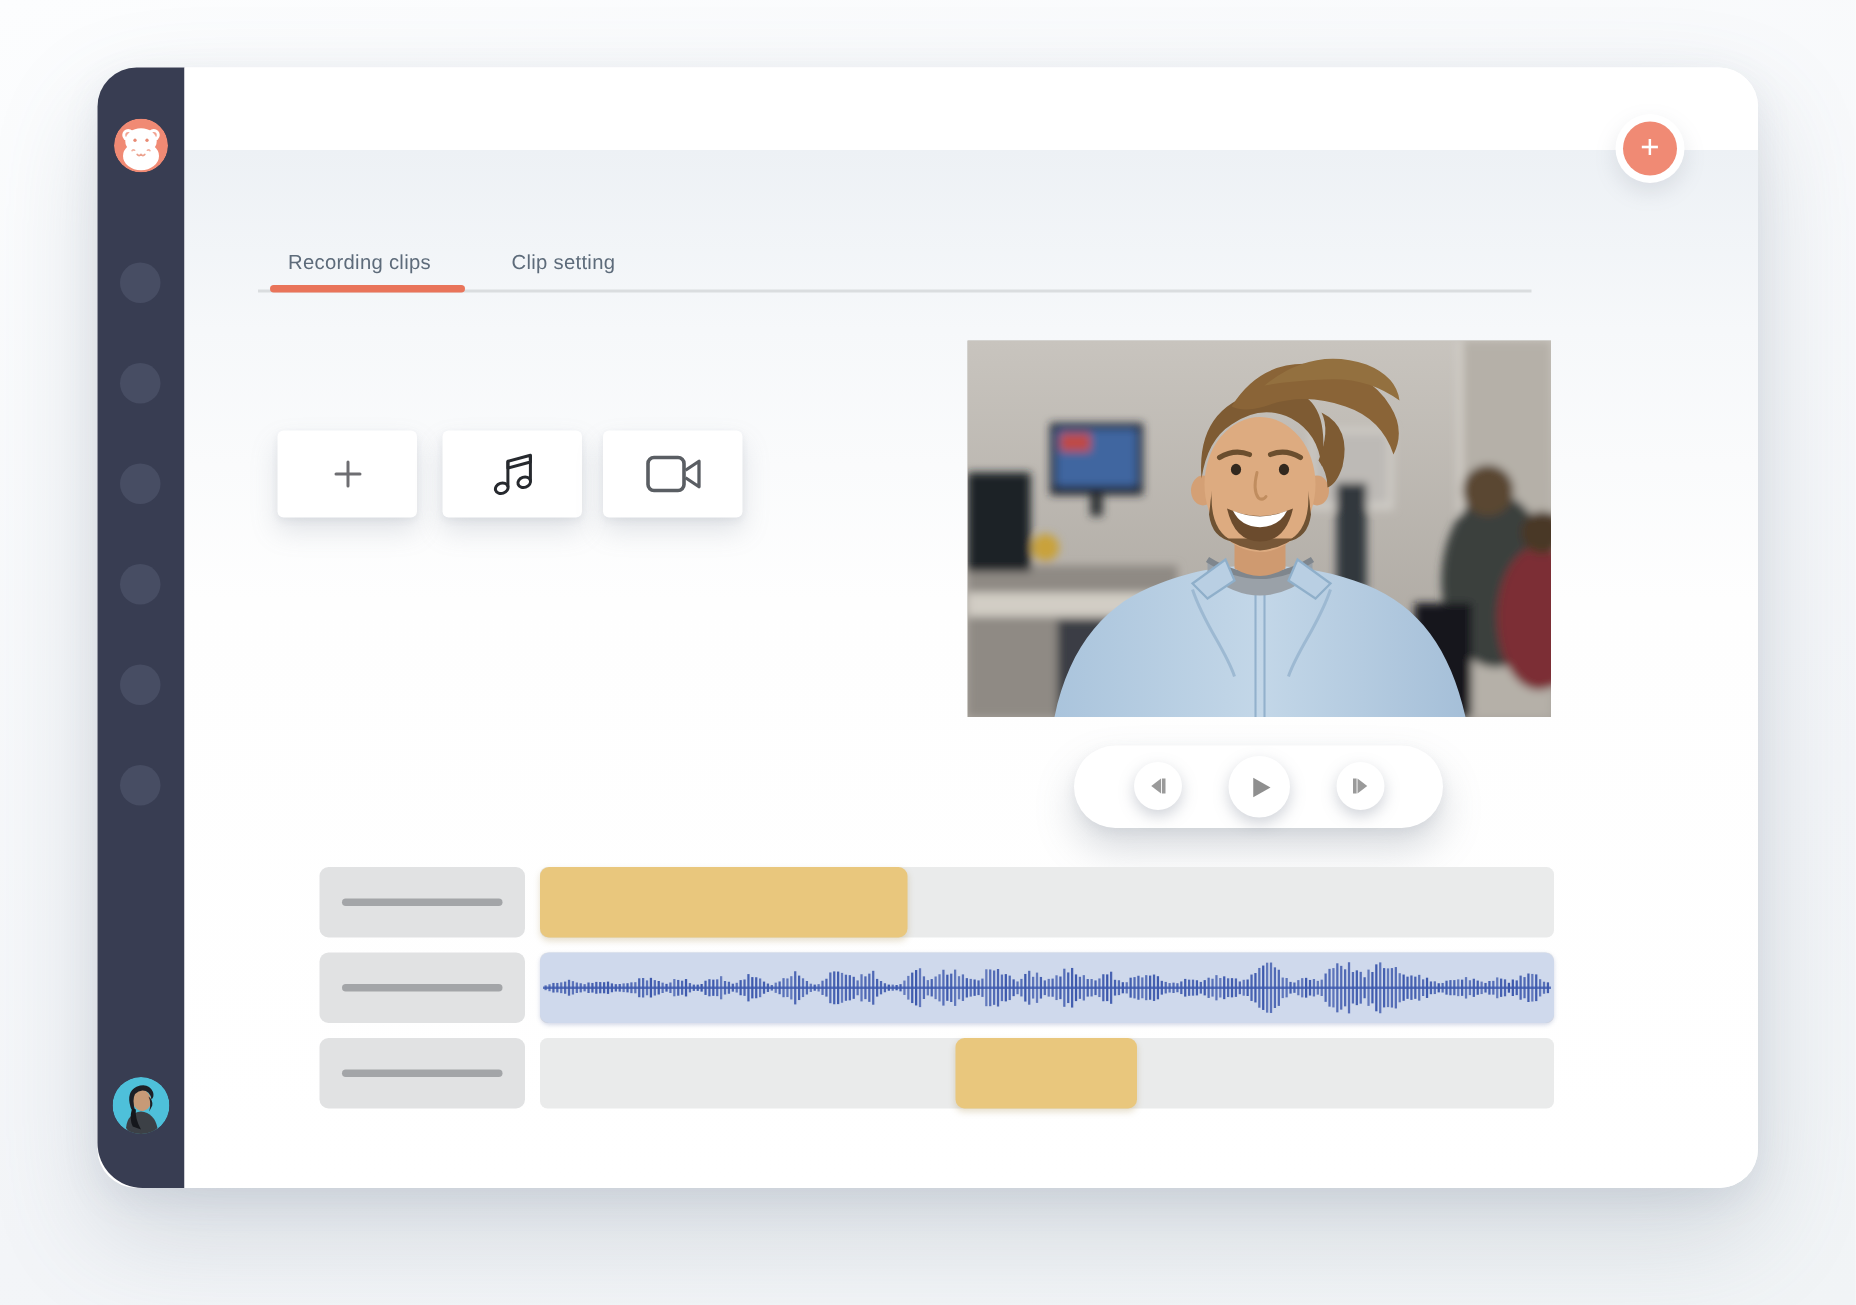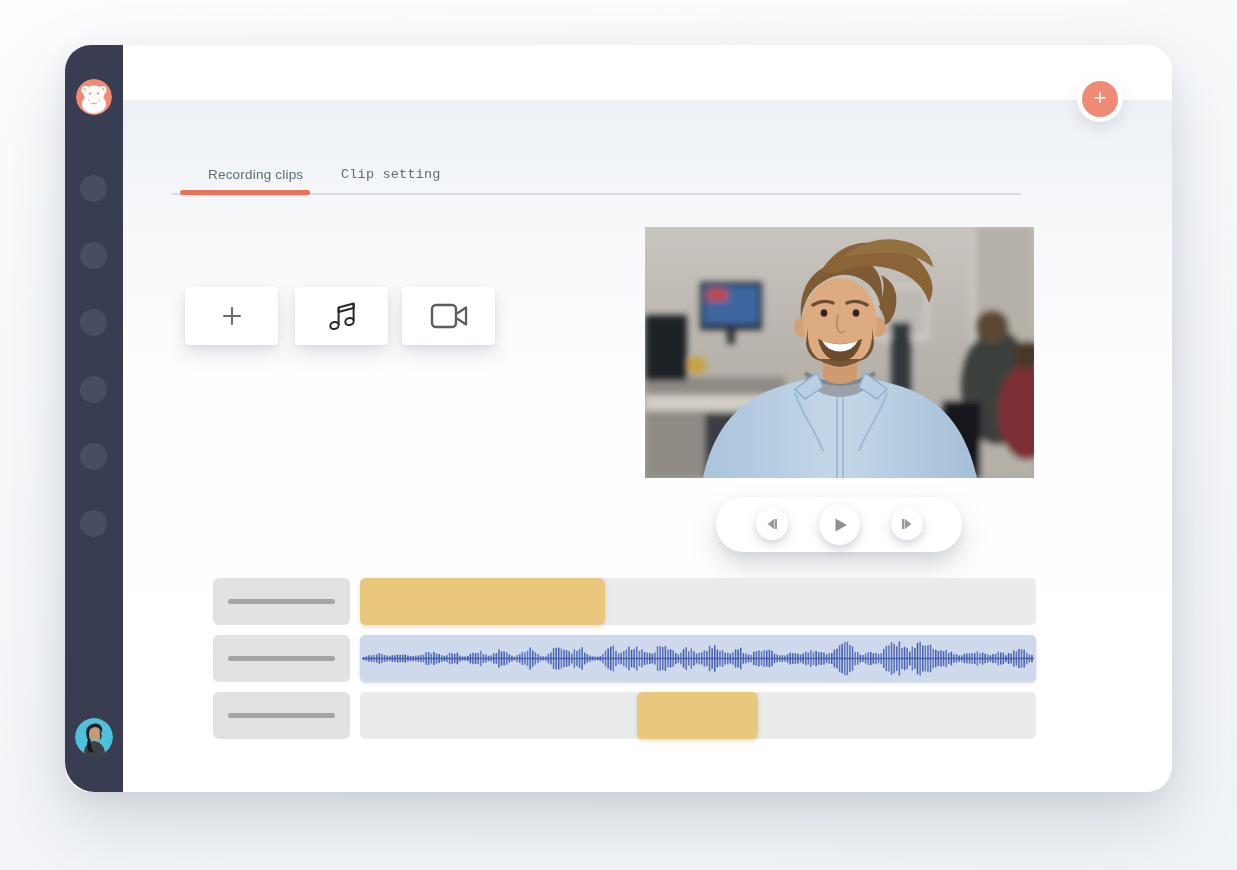--- a/index.html
+++ b/index.html
@@ -32,22 +32,22 @@
   .fab { position:absolute; left:1012px; top:31px; width:46px; height:46px; border-radius:50%;
     background:#fff; border:none; cursor:pointer; padding:0;
     box-shadow:0 6px 14px rgba(120,130,145,.18); }
   .fab-inner { position:absolute; left:5px; top:5px; width:36px; height:36px; border-radius:50%;
     background:var(--logo,#f08a74); color:#fff; font-size:22px; font-weight:300;
     line-height:34px; text-align:center; }
 
   
   .tab { position:absolute; top:122px; height:22px; font-size:13.5px; color:#5d6b7a;
     letter-spacing:.2px; cursor:pointer; white-space:nowrap; }
-  .tab-recording { left:127px;margin-left:16px; }
-  .tab-setting { left:276px;font-family:Liberation Mono, monospace; }
+  .tab-recording { left:127px; }
+  .tab-setting { left:276px; }
   .tab-divider { position:absolute; left:107px; top:148px; width:849px; height:1.5px;
     background:#dadddf; }
   .tab-underline { position:absolute; left:115px; top:145px; width:130px; height:5px;
     border-radius:3px; background:var(--accent,#e9745a); }
 
   
   .tool-btn { position:absolute; top:242px; width:93px; height:58px; background:#fff;
     border:none; border-radius:4px; cursor:pointer;
     box-shadow:0 9px 18px rgba(130,140,155,.22), 0 2px 5px rgba(130,140,155,.12);
     display:flex; align-items:center; justify-content:center; }

